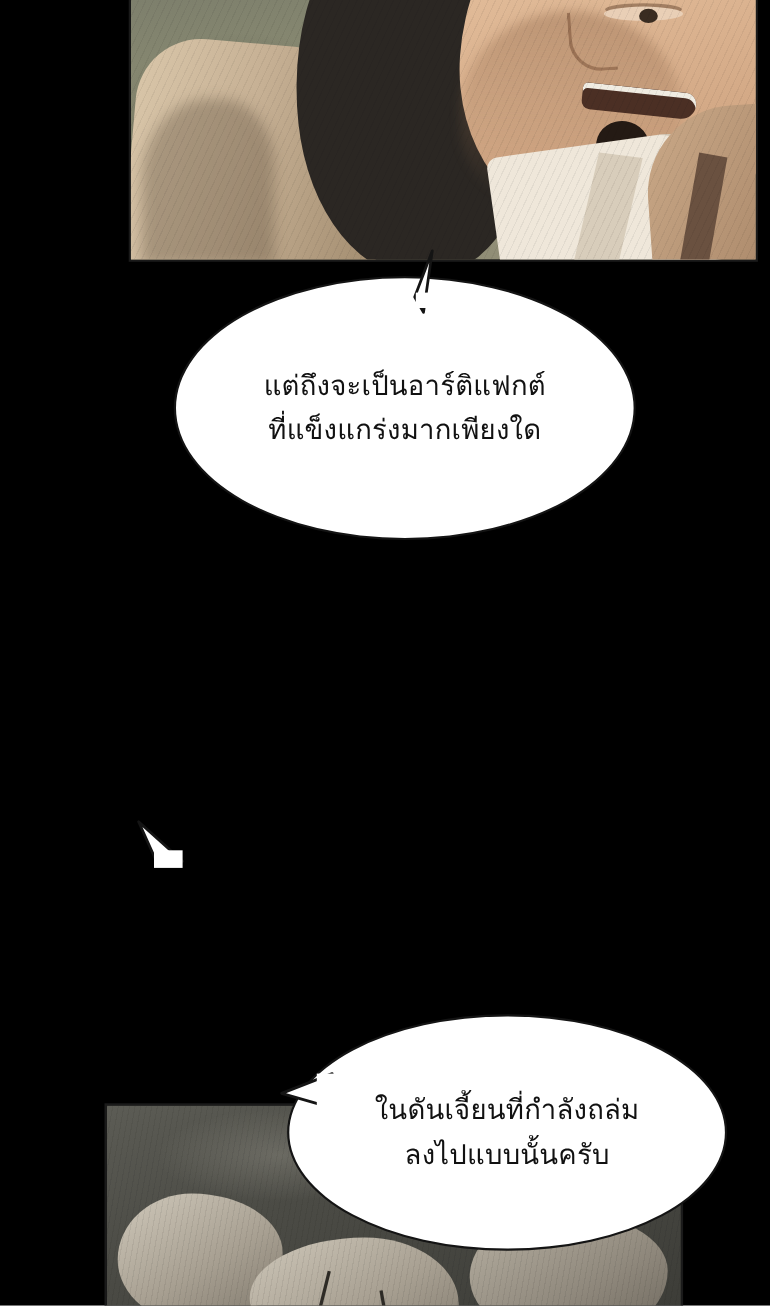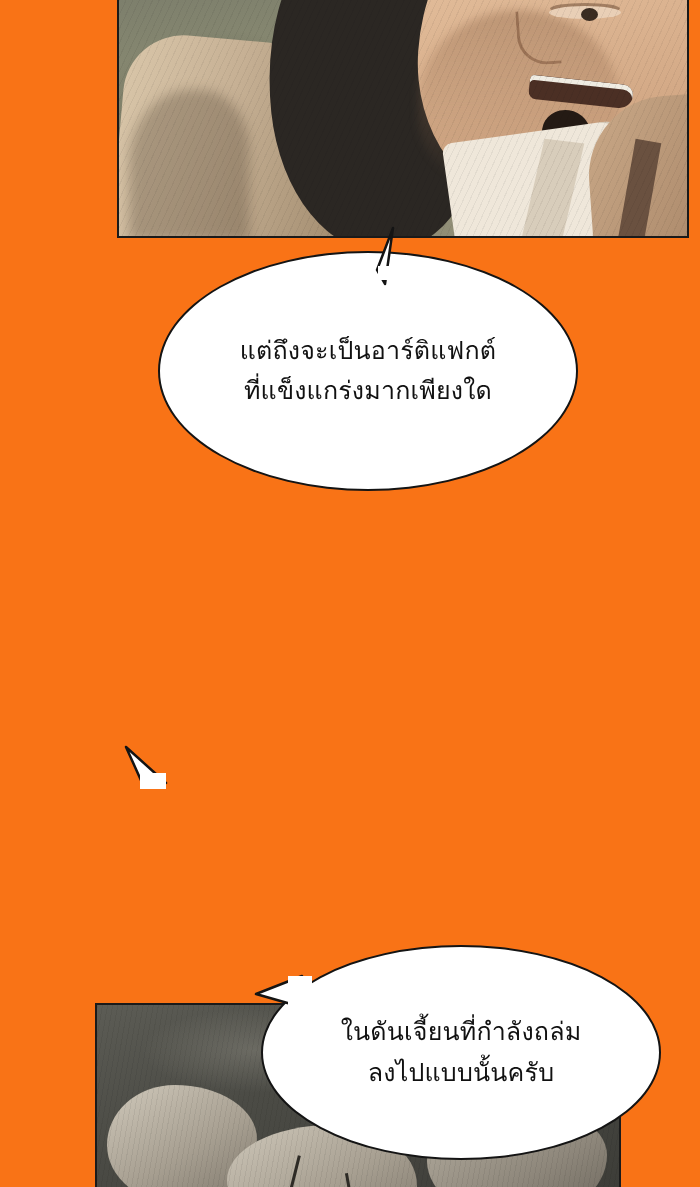--- a/index.html
+++ b/index.html
@@ -7,21 +7,21 @@
     padding: 0;
     background: #ffffff;
   }
   body {
     font-family: "DejaVu Sans", "Liberation Sans", sans-serif;
   }
   #page {
     position: relative;
     width: 700px;
     height: 1187px;
-    background: #f97316;
+    background: #000000;
     overflow: hidden;
   }
 
   
   .panel {
     position: absolute;
     overflow: hidden;
     border: 2px solid #1a1a1a;
     box-sizing: border-box;
   }
@@ -251,21 +251,21 @@
     height: 240px;
   }
   #balloon-2 {
     left: 43px;
     top: 744px;
     width: 372px;
     height: 250px;
   }
   #balloon-3 {
     left: 261px;
-    top: 945px;
+    top: 922px;
     width: 400px;
     height: 215px;
   }
 
   
   .tail {
     position: absolute;
     z-index: 6;
   }
   .tail svg { display: block; overflow: visible; }

